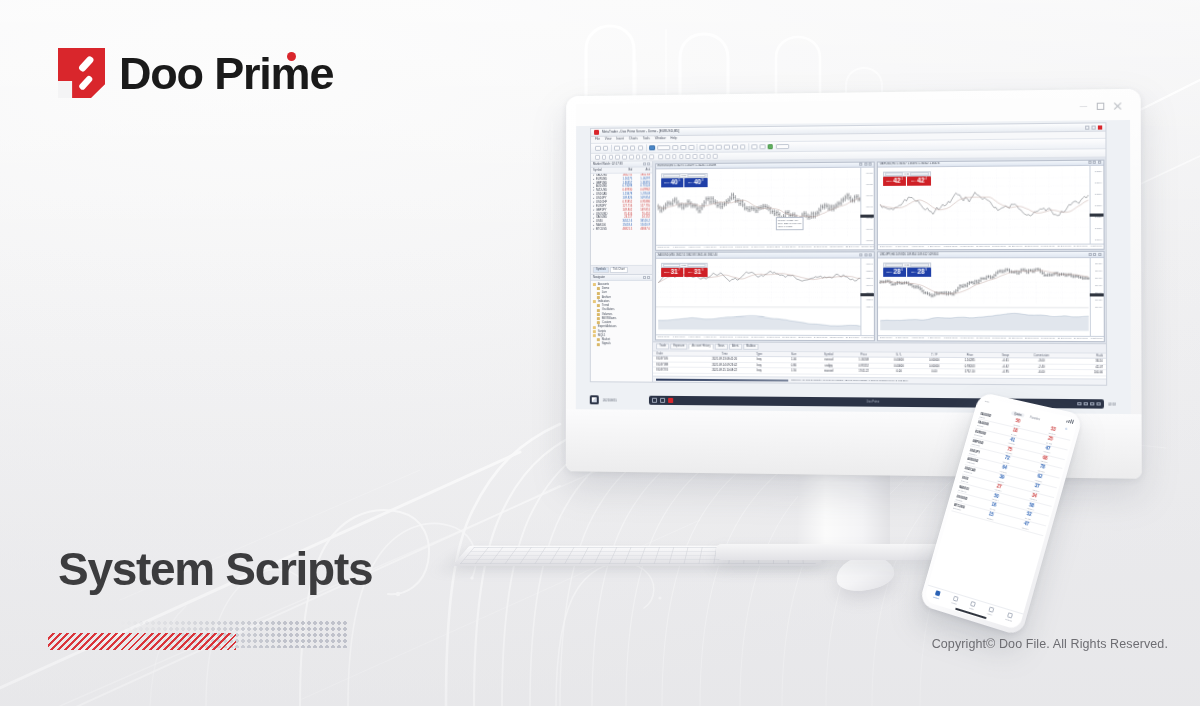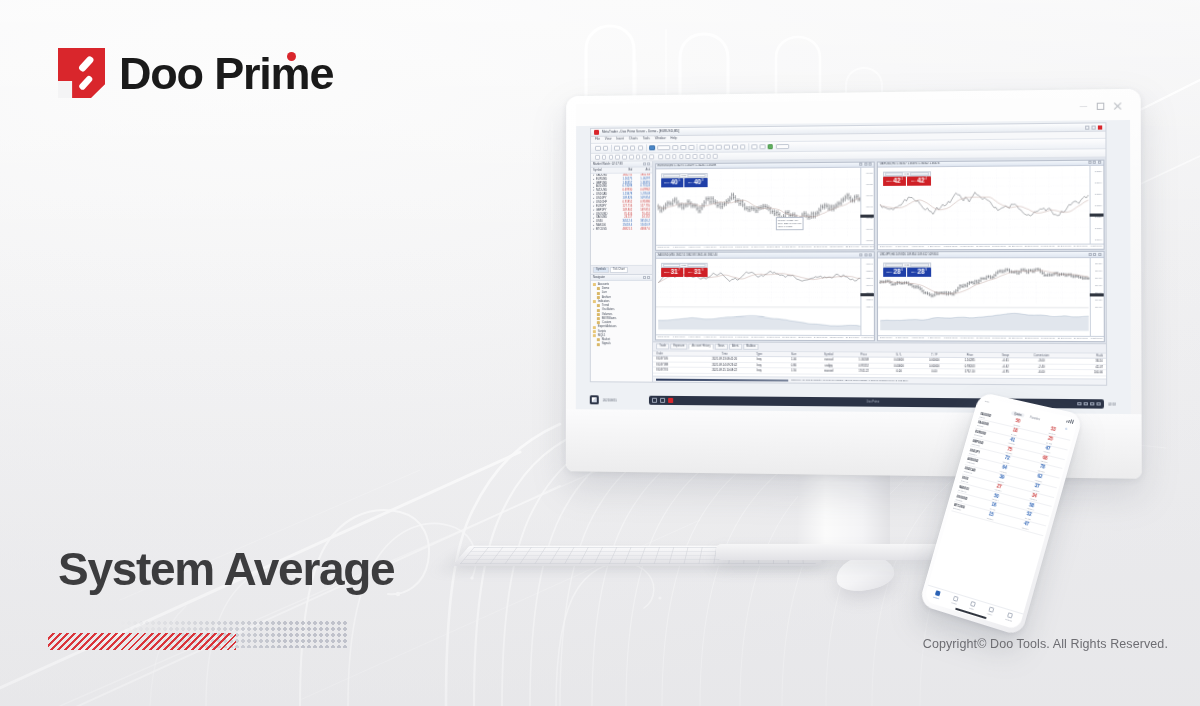--- a/index.html
+++ b/index.html
@@ -385,28 +385,28 @@
           <rect x="24.5" y="27" width="6.4" height="16" rx="3" transform="rotate(42 28 35)"></rect>
         </g>
       </svg>
     </div>
     <div class="logo-word">
       <span>Doo Prime</span>
       <span class="logo-dot"></span>
     </div>
   </div>
 
-  <div class="headline">System Average</div>
+  <div class="headline">System Scripts</div>
 
   <div class="deco">
     <div class="deco-dots"></div>
     <div class="deco-hatch"></div>
   </div>
 
-  <div class="copyright">Copyright© Doo Tools. All Rights Reserved.</div>
+  <div class="copyright">Copyright© Doo File. All Rights Reserved.</div>
 
   <div class="keyboard">
     <div class="keys"></div>
   </div>
   <div class="mouse"></div>
 
   <div class="monitor">
     <div class="imac-neck"></div>
     <div class="imac-foot"></div>
 

